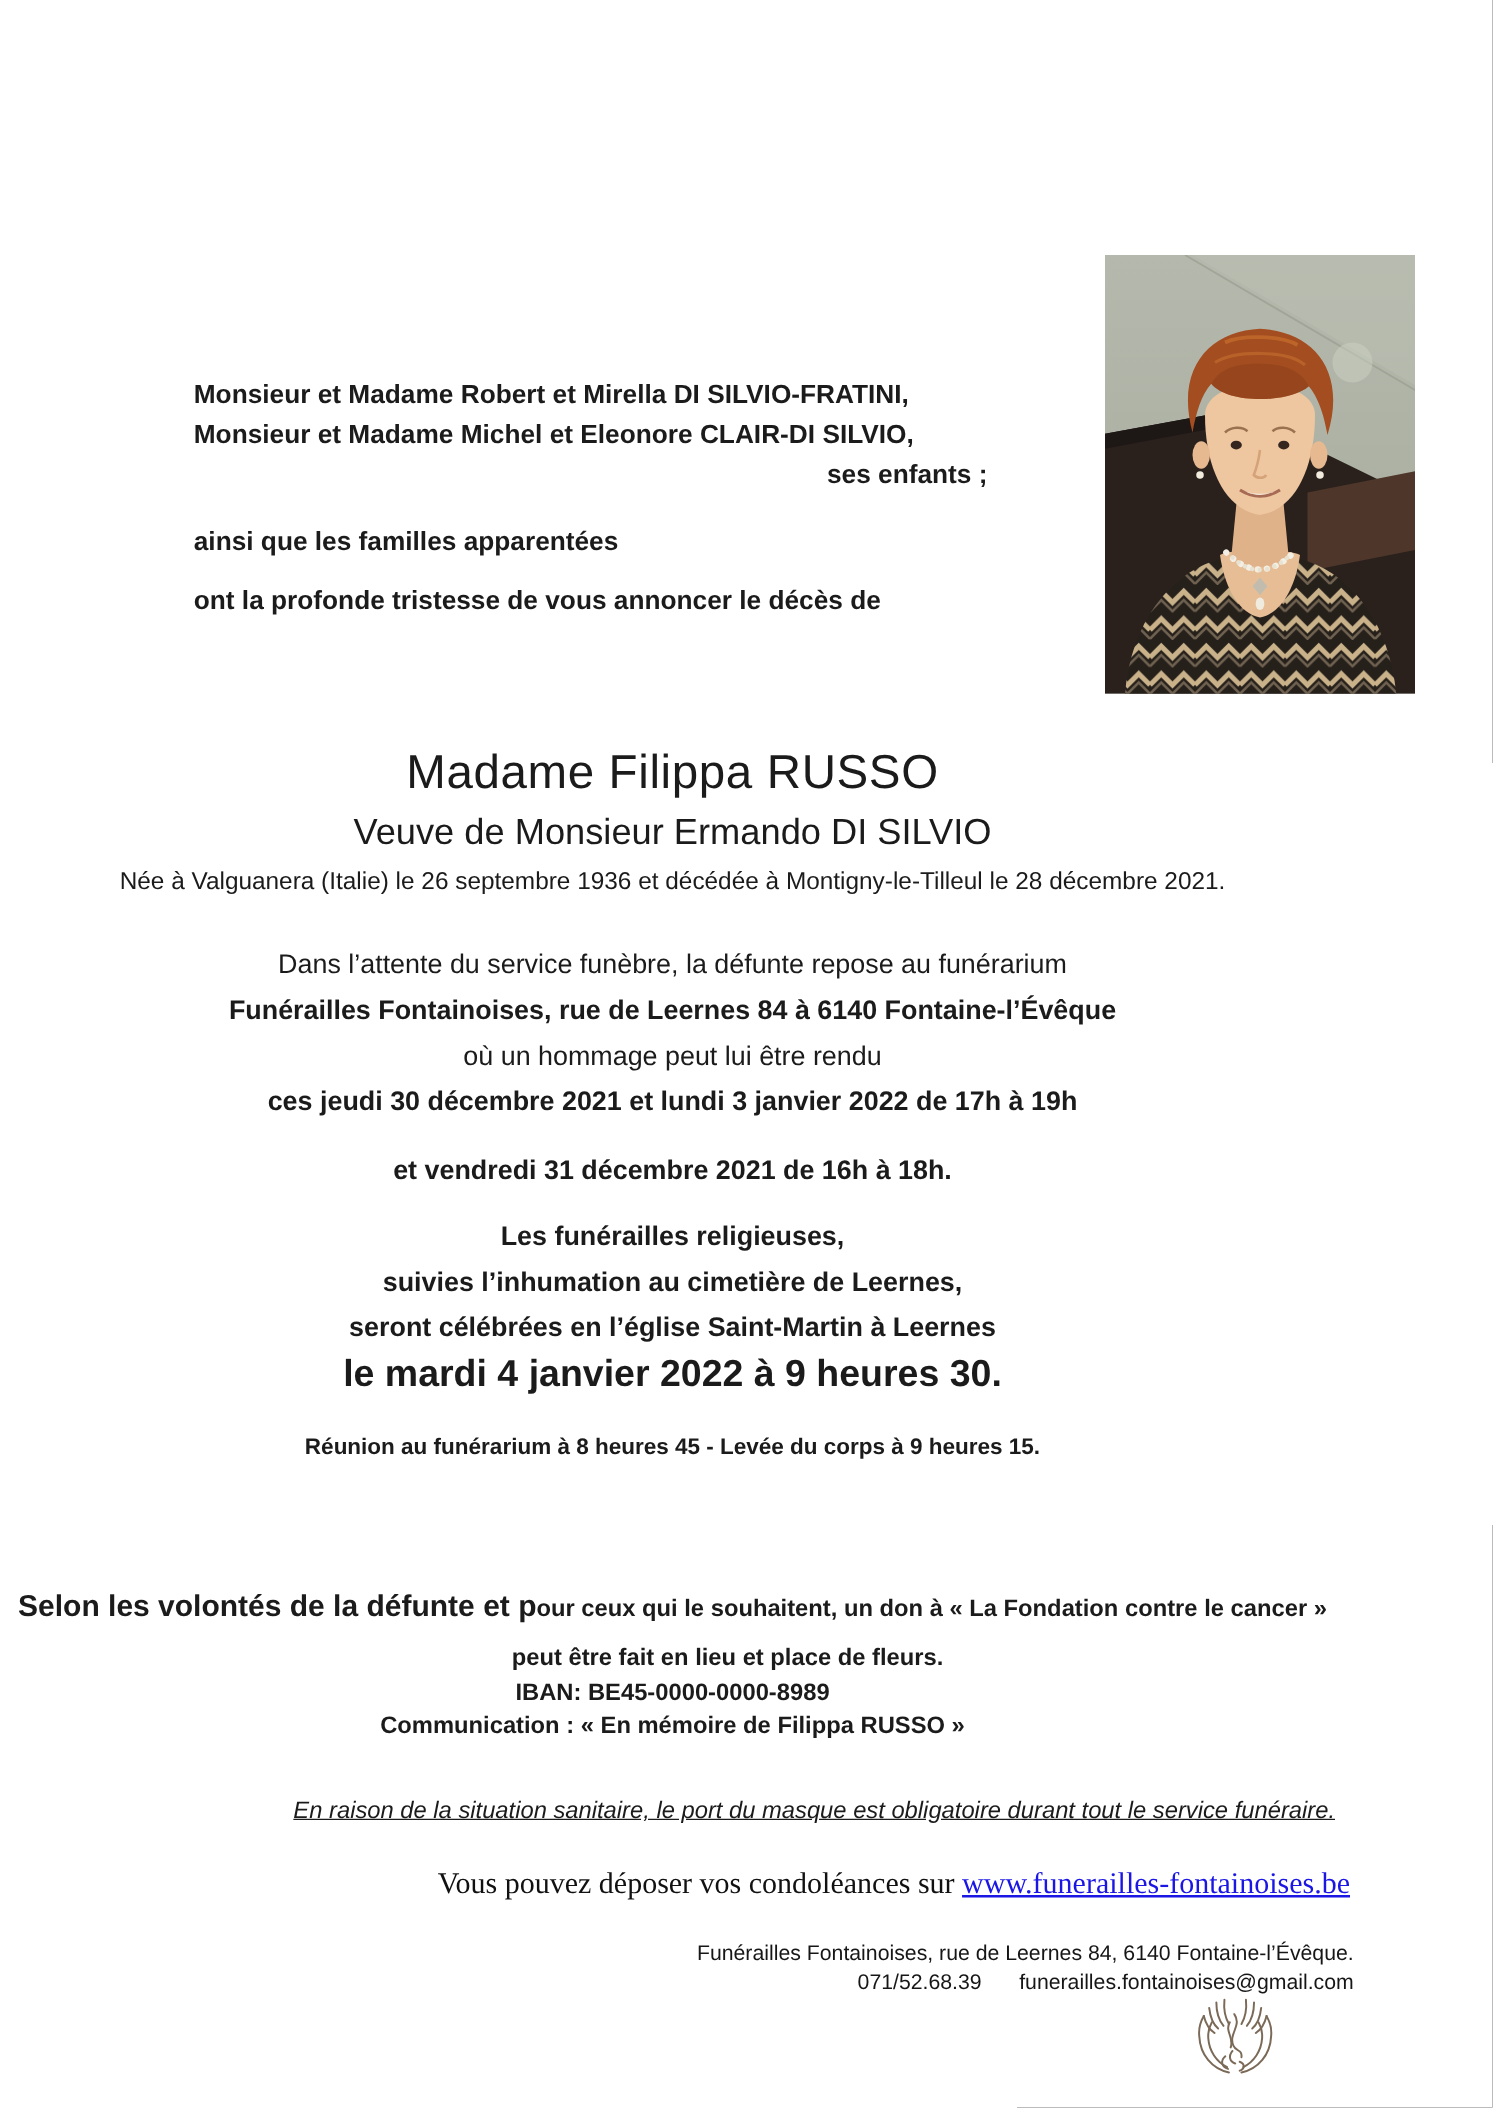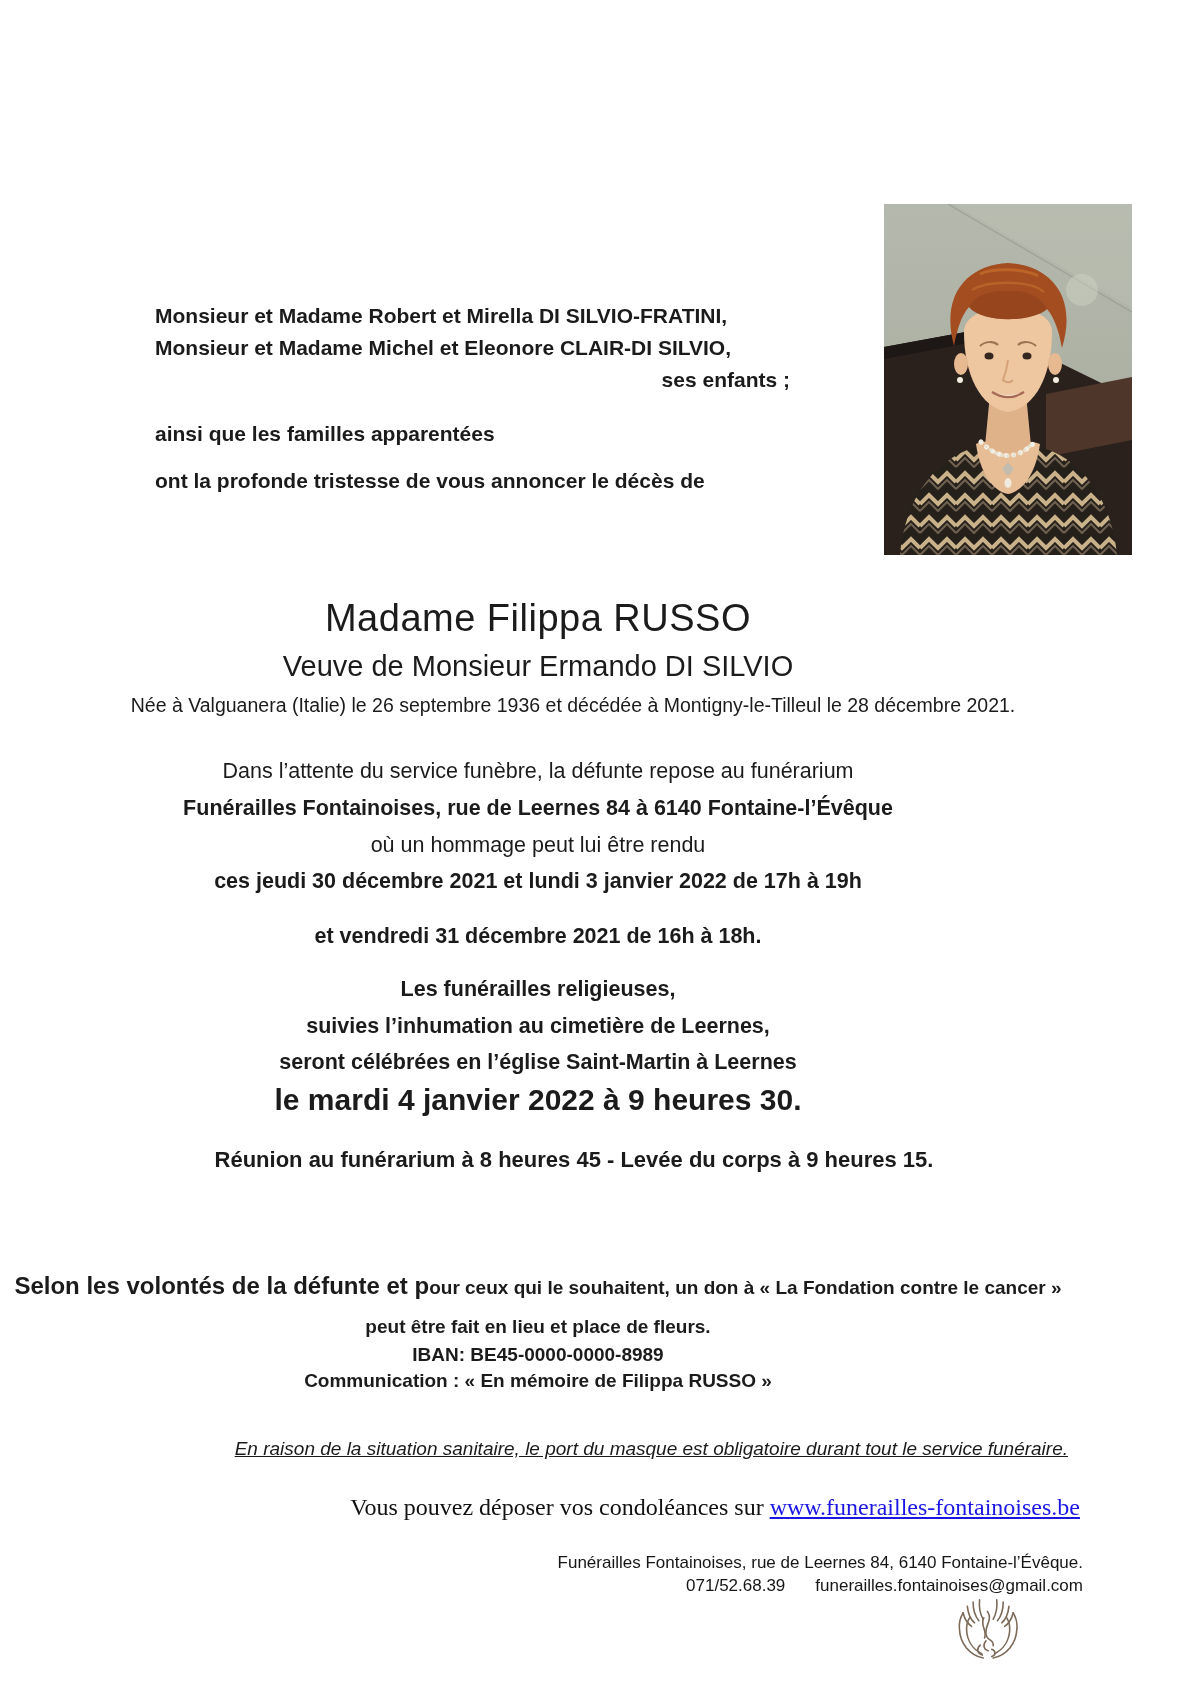--- a/index.html
+++ b/index.html
@@ -14,21 +14,21 @@
   }
   .abs{position:absolute;white-space:nowrap;line-height:1.15;}
   .ctr{left:0;width:1076px;text-align:center;}
   .intro{font-size:21px;font-weight:700;}
   .title{font-size:38px;font-weight:400;letter-spacing:.5px;}
   .subtitle{font-size:29px;font-weight:400;}
   .birthline{font-size:19.5px;}
   .body{font-size:21.5px;font-weight:400;}
   .bodyb{font-size:21.5px;font-weight:700;}
   .big{font-size:30px;font-weight:700;}
-  .meet{font-size:22px;font-weight:700;padding-left:36px;}
+  .meet{font-size:18px;font-weight:700;}
   .noreception{font-size:22.5px;font-weight:700;}
   .don-lead{font-size:24px;font-weight:700;}
   .don-small{font-size:19px;font-weight:700;}
   .mask{font-size:19px;font-style:italic;text-decoration:underline;font-weight:400;}
   .serifline{font-family:"Liberation Serif","DejaVu Serif",serif;font-size:24px;color:#111;}
   .serifline a{color:#1b16e4;text-decoration:underline;cursor:pointer;}
   .footer-line{font-size:17px;font-weight:400;color:#161616;}
   .photo{position:absolute;left:884px;top:204px;width:248px;height:351px;}
   .photo svg{display:block;width:100%;height:100%;}
   .logo{position:absolute;left:950px;top:1597px;width:72px;height:66px;}
@@ -87,40 +87,40 @@
       <circle cx="172" cy="176" r="3" fill="#f2ecdf"></circle>
       <path d="M97,238 Q124,265 151,238" stroke="#f4efe4" stroke-width="5" fill="none" stroke-linecap="round" stroke-dasharray="0.1 7.2"></path>
       <path d="M102,242 Q124,262 146,242" stroke="#e8e2d2" stroke-width="3.5" fill="none" stroke-linecap="round" stroke-dasharray="0.1 6"></path>
       <path d="M124,258 L130,265 L124,272 L118,265 Z" fill="#c2bcae"></path>
       <ellipse cx="124" cy="279" rx="3.5" ry="5" fill="#f0ebdf"></ellipse>
     </svg>
   </div>
 
   <div class="abs ctr title" style="top:597px;">Madame Filippa RUSSO</div>
   <div class="abs ctr subtitle" style="top:650px;">Veuve de Monsieur Ermando DI SILVIO</div>
-  <div class="abs ctr birthline" style="top:694px;padding-left:35px;">Née à  Valguanera (Italie) le 26 septembre 1936 et décédée à Montigny-le-Tilleul le 28 décembre  2021.</div>
+  <div class="abs ctr birthline" style="top:694px;">Née à  Valguanera (Italie) le 26 septembre 1936 et décédée à Montigny-le-Tilleul le 28 décembre  2021.</div>
 
   <div class="abs ctr body" style="top:759px;">Dans l’attente du service funèbre, la défunte repose au funérarium</div>
   <div class="abs ctr bodyb" style="top:796px;">Funérailles Fontainoises, rue de Leernes 84 à 6140 Fontaine-l’Évêque</div>
   <div class="abs ctr body" style="top:833px;">où un hommage peut lui être rendu</div>
   <div class="abs ctr bodyb" style="top:869px;">ces jeudi 30 décembre 2021 et lundi 3 janvier 2022 de 17h à 19h</div>
   <div class="abs ctr bodyb" style="top:905px;margin-top:19px;">et vendredi 31 décembre 2021 de 16h à 18h.</div>
 
   <div class="abs ctr bodyb" style="top:977px;">Les funérailles religieuses,</div>
   <div class="abs ctr bodyb" style="top:1014px;">suivies l’inhumation au cimetière de Leernes,</div>
   <div class="abs ctr bodyb" style="top:1050px;">seront célébrées en l’église Saint-Martin à Leernes</div>
   <div class="abs ctr big" style="top:1083px;">le mardi 4 janvier 2022 à 9 heures 30.</div>
 
   <div class="abs ctr meet" style="top:1147px;">Réunion au funérarium à 8 heures 45 - Levée du corps à 9 heures 15.</div>
 
 
   <div class="abs ctr" style="top:1272px;">
     <span class="don-lead">Selon les volontés de la défunte et p</span><span class="don-small">our ceux qui le souhaitent, un don à « La Fondation contre le cancer »</span>
   </div>
-  <div class="abs ctr don-small" style="top:1316px;">peut être fait en lieu et place de fleurs.</div>
+  <div class="abs ctr don-small" style="top:1316px;margin-left:44px;">peut être fait en lieu et place de fleurs.</div>
   <div class="abs ctr don-small" style="top:1344px;">IBAN: BE45-0000-0000-8989</div>
   <div class="abs ctr don-small" style="top:1370px;">Communication : « En mémoire de Filippa RUSSO »</div>
 
   <div class="abs mask" style="right:126px;top:1438px;">En raison de la situation sanitaire, le port du masque est obligatoire  durant tout le service funéraire.</div>
 
   <div class="abs serifline" style="right:114px;top:1494px;">
     <span>Vous pouvez déposer vos condoléances sur </span><a href="#">www.funerailles-fontainoises.be</a>
   </div>
 
   <div class="abs footer-line" style="right:111px;top:1553px;">Funérailles Fontainoises, rue de Leernes 84, 6140 Fontaine-l’Évêque.</div>

